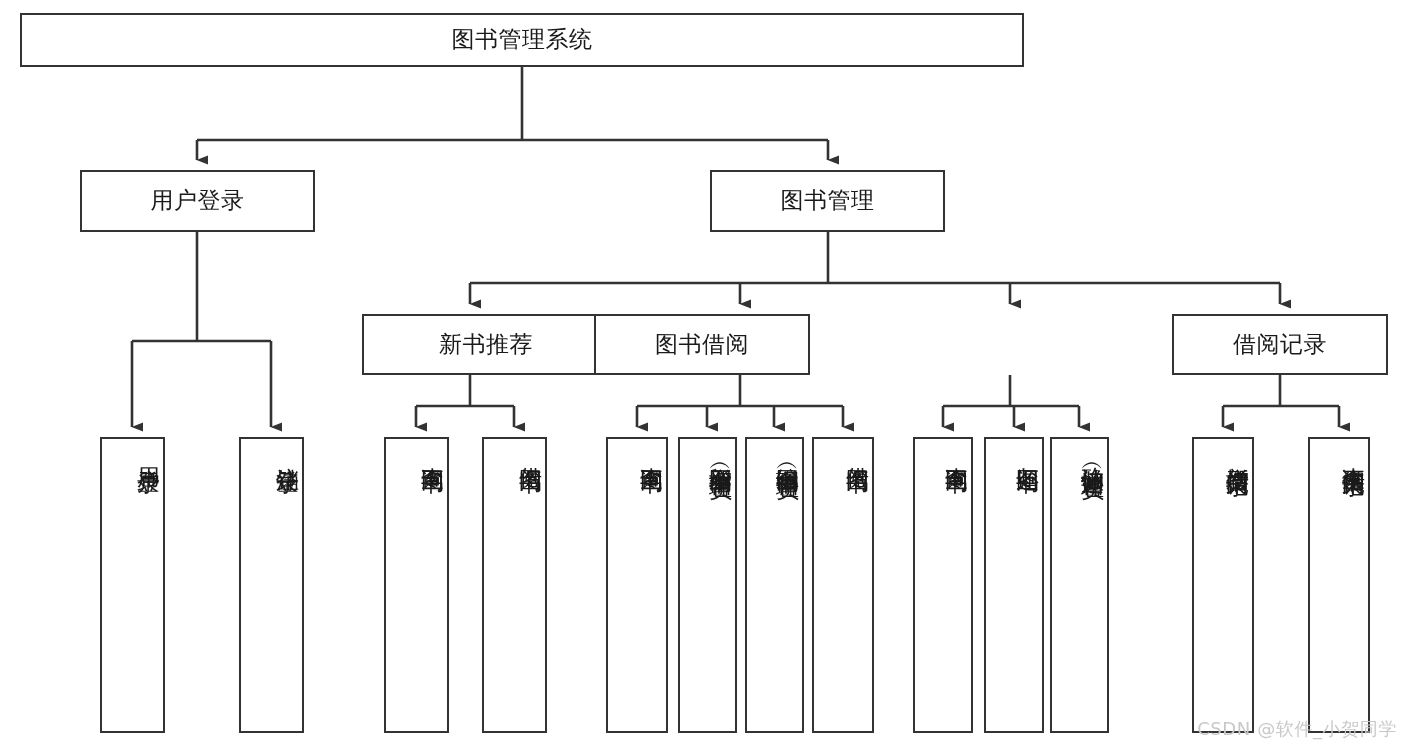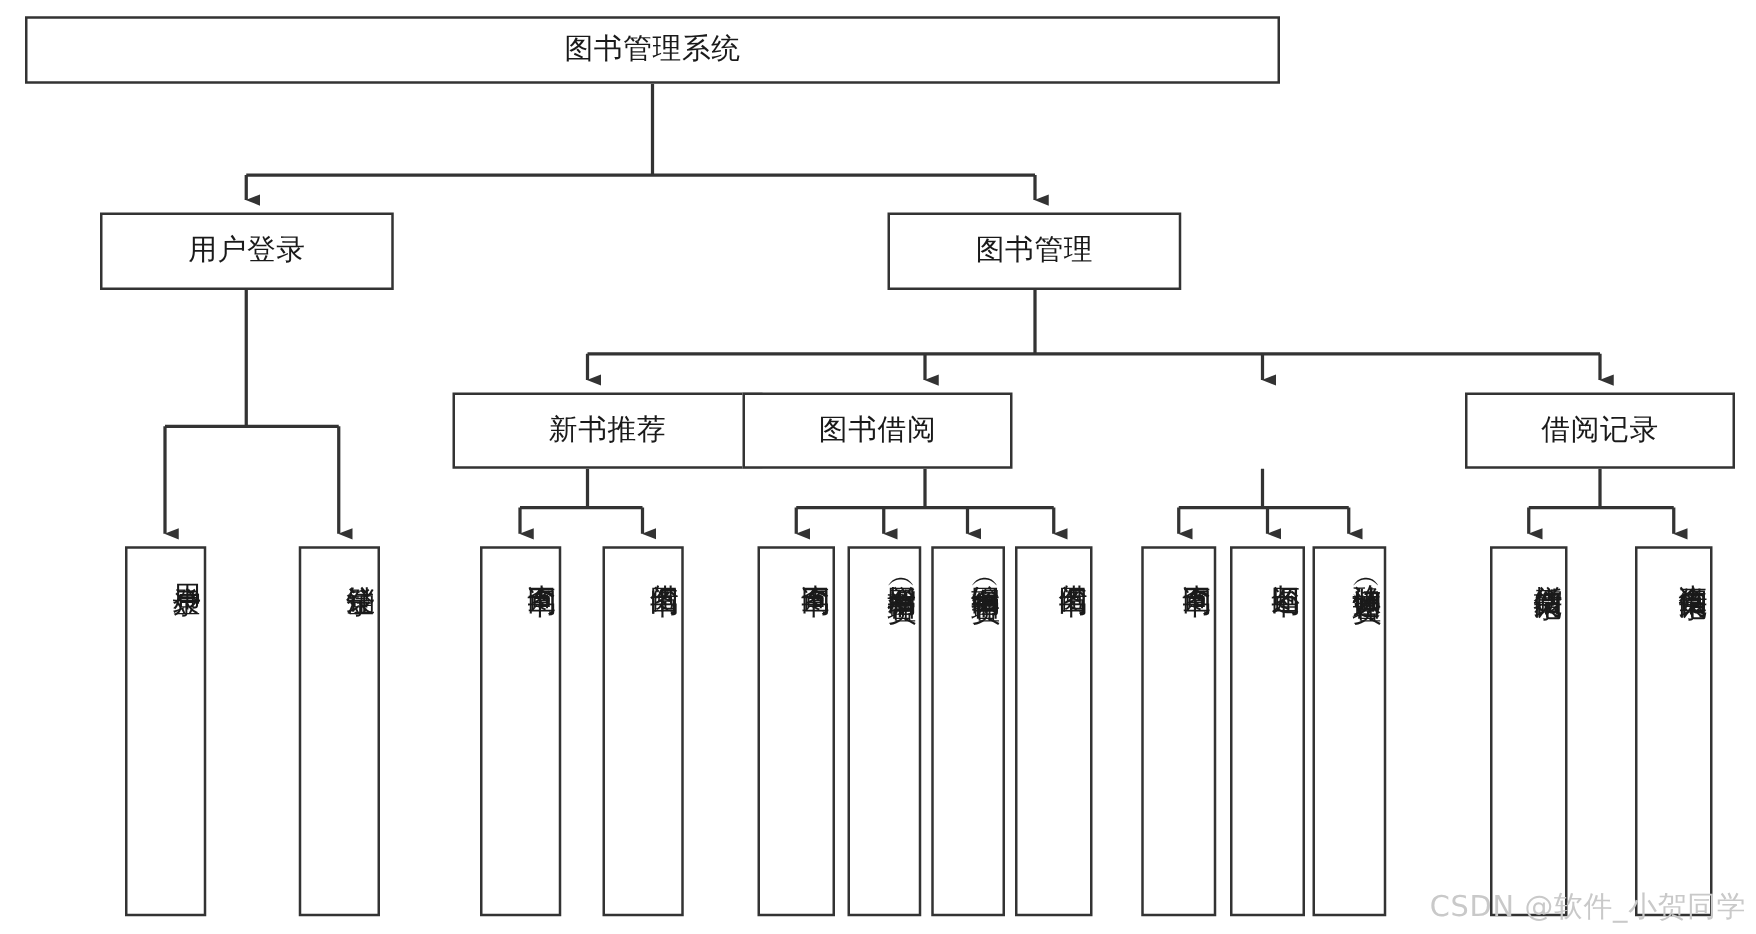--- a/index.html
+++ b/index.html
@@ -58,21 +58,21 @@
     white-space: nowrap;
   }
   .node.horizontal > .node-label {
     display: block;
     white-space: nowrap;
   }
   #watermark {
     position: absolute;
     right: 8px;
     bottom: 6px;
-    font-size: 23px;
+    font-size: 18px;
     color: #c9c9c9;
     letter-spacing: 0.6px;
     white-space: nowrap;
     pointer-events: none;
     font-family: "DejaVu Sans", "Liberation Sans", sans-serif;
   }
 </style>
 </head>
 <body>
 

